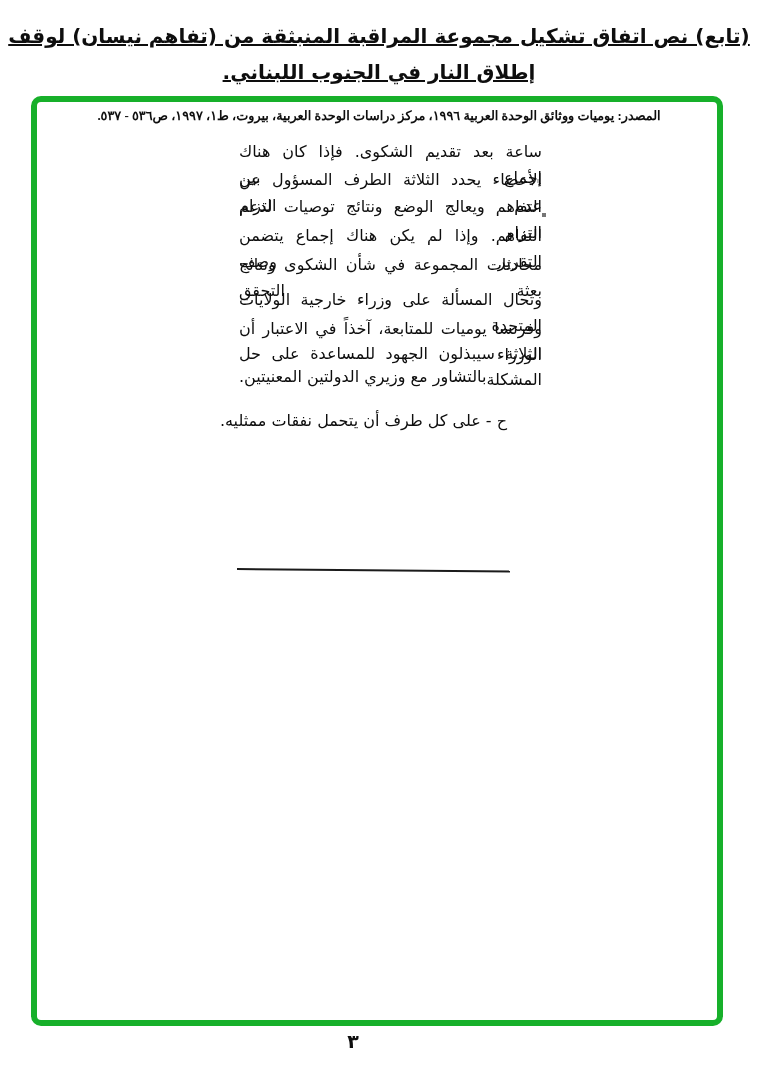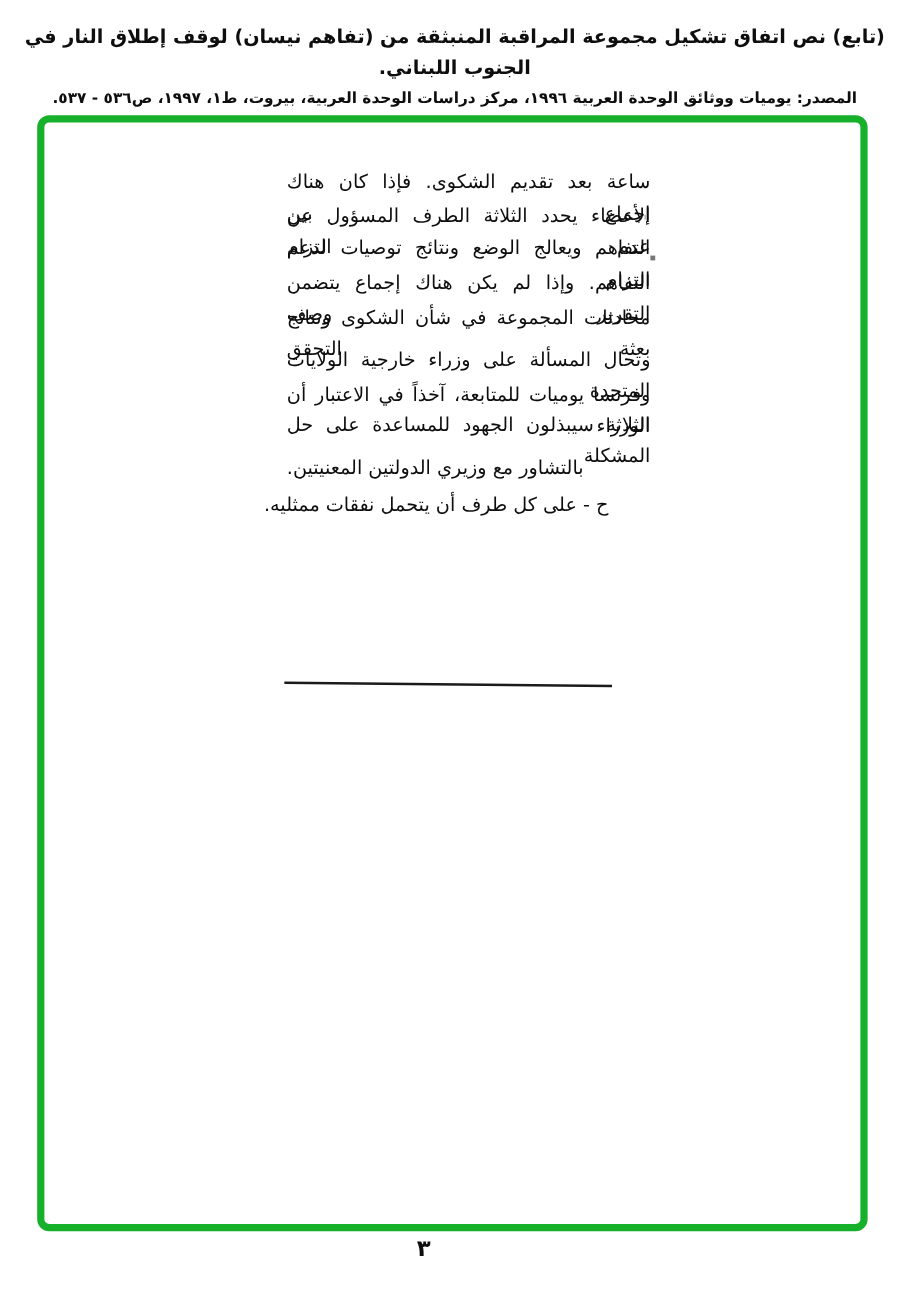--- a/index.html
+++ b/index.html
@@ -14,22 +14,22 @@
   }
   .header {
     position: absolute;
     top: 18px;
     left: 0;
     width: 758px;
     text-align: center;
     direction: rtl;
     font-weight: bold;
   }
-  .header-title  { font-size: 16px;  line-height: 26px; letter-spacing: 0; }
-  .header-source { font-size: 12.8px; line-height: 19px; margin-top: 3px; }
+  .header-title  { font-size: 20px;  line-height: 36px; letter-spacing: 0; text-decoration: underline; }
+  .header-source { font-size: 12.8px; line-height: 19px; margin-top: 17px; font-family: Liberation Serif, serif; }
 
   .frame {
     position: absolute;
     left: 31px;
     top: 96px;
     width: 692px;
     height: 930px;
     box-sizing: border-box;
     border: 6px solid #17b02a;
     border-radius: 10px;
@@ -44,21 +44,20 @@
     direction: rtl;
     font-size: 16px;
     line-height: 26px;
     text-align: justify;
     text-align-last: justify;
     overflow: visible;
   }
   .body-line.flush-left {
     text-align: left;
     text-align-last: left;
-    margin-top: 13px;
   }
   .clause-line {
     position: absolute;
     top: 408px;
     right: 251px;
     direction: rtl;
     font-size: 16px;
     line-height: 26px;
     white-space: nowrap;
     text-align: center;

